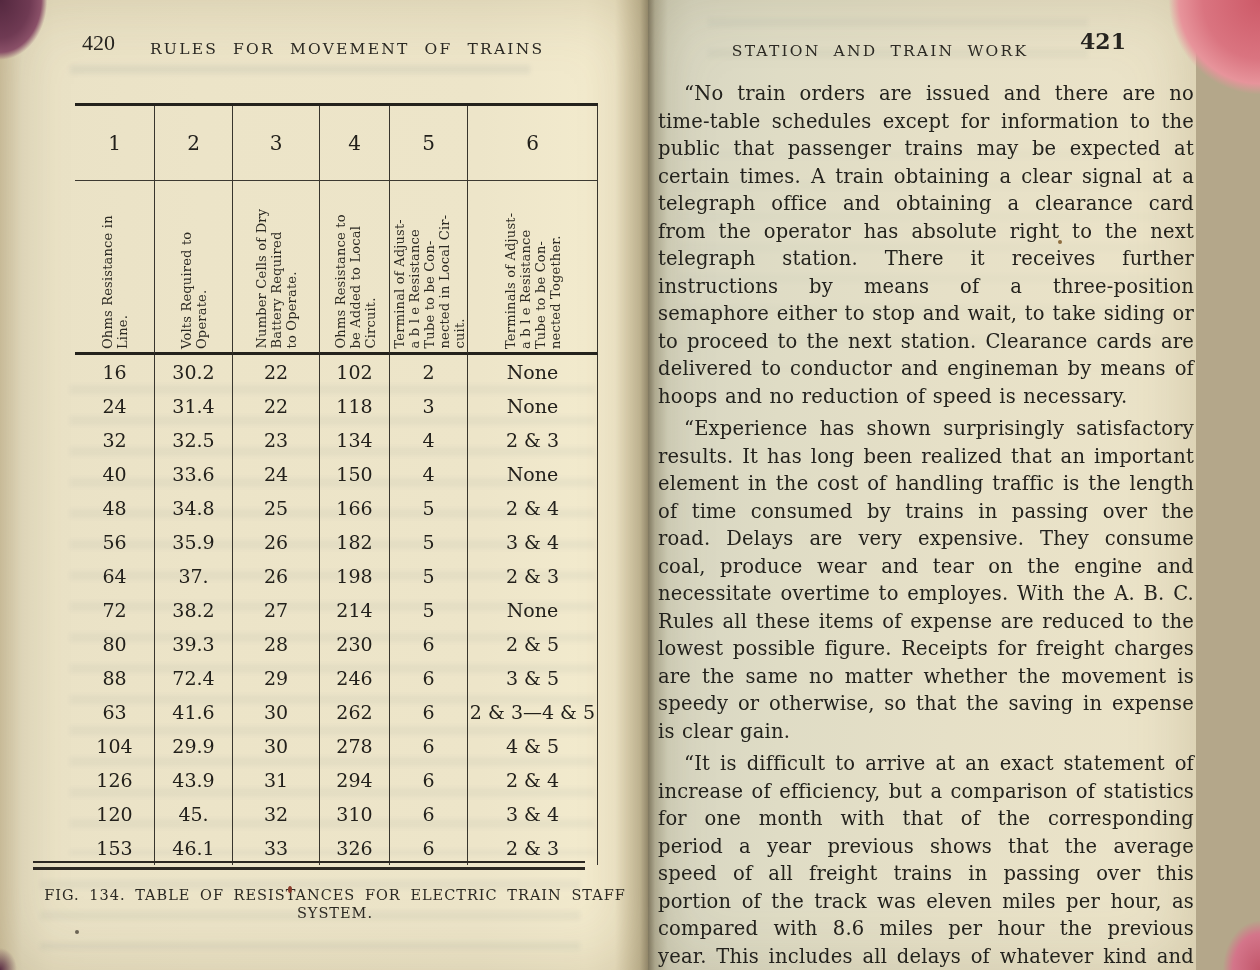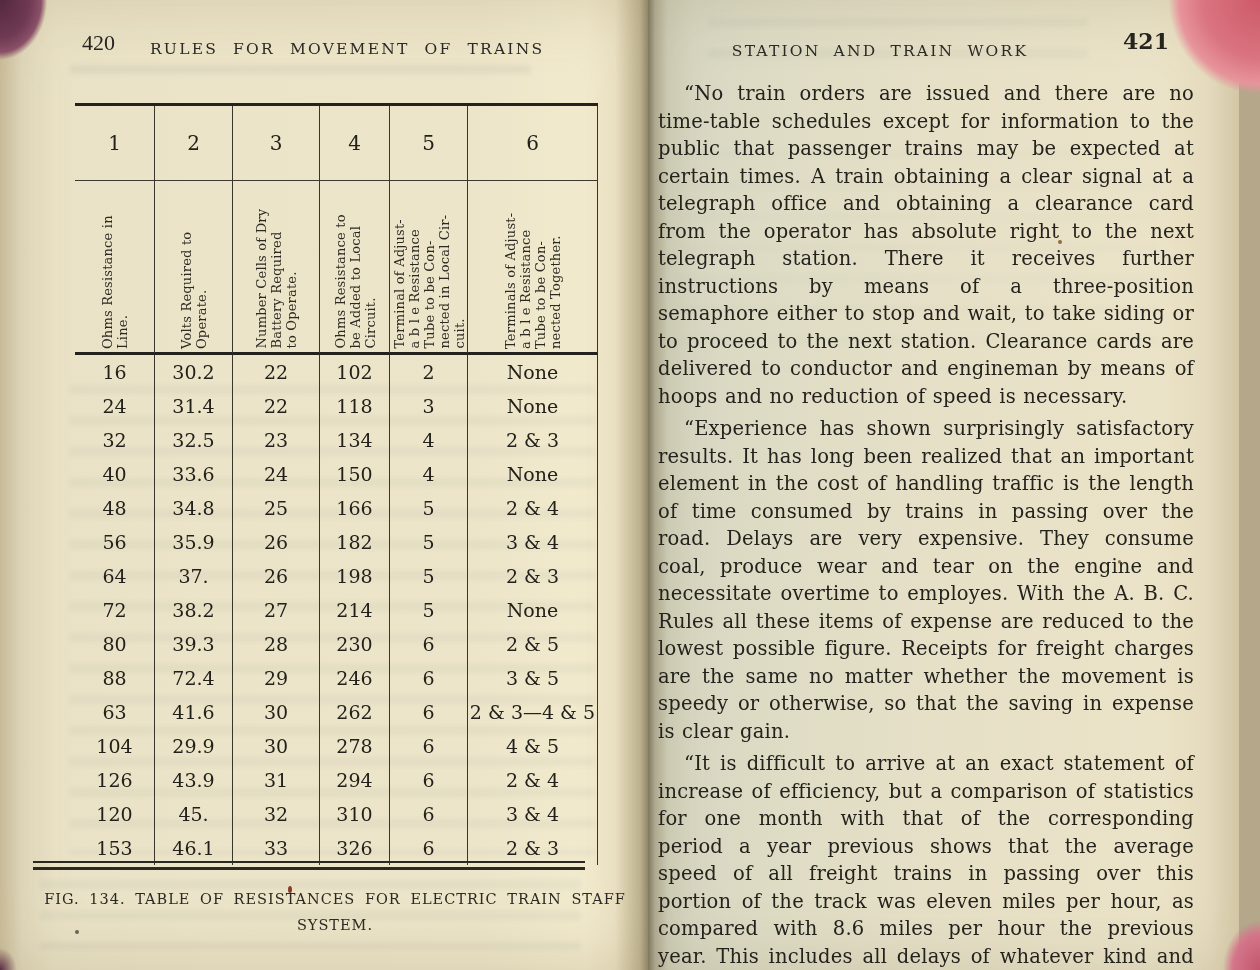--- a/index.html
+++ b/index.html
@@ -17,21 +17,20 @@
       #c4b998 640px,#978d72 648px);
     box-shadow:inset 0 0 70px rgba(120,100,55,.22);
   }
   .right-page{
     left:648px;width:548px;
     background:linear-gradient(90deg,
       #827a64 0px,#b5b098 7px,#d2d0ba 20px,#d9d7c2 45px,
       #dfdcc5 130px,#e6e0c7 300px,#ebe3c8 500px,#e9dfc2 560px,
       #ddd0b0 595px,#d2c4a2 604px,#e2d6b8 612px);
     box-shadow:inset 0 0 70px rgba(110,100,60,.20);
-    padding-left:43px;
   }
   
   .corner{position:absolute;pointer-events:none;}
   .corner-tl{left:0;top:0;width:50px;height:78px;
     background:radial-gradient(75px 95px at 0 0,#54283f 0,#6f3a53 40%,#8a5068 55%,rgba(138,80,104,0) 63%);}
   .corner-tr{right:0;top:0;width:140px;height:150px;
     background:radial-gradient(150px 155px at 100% 0,#cd5a68 0,#da7480 38%,#e7949b 54%,rgba(231,148,155,0) 61%);}
   .corner-br{right:0;bottom:0;width:55px;height:70px;
     background:radial-gradient(60px 80px at 100% 100%,#c2566a 0,#d4758a 45%,rgba(212,117,138,0) 62%);}
   .corner-bl{left:0;bottom:0;width:22px;height:30px;
@@ -59,21 +58,21 @@
   .vr{border-right:1.5px solid #38352d;}
   .num-cell{font-size:20px;border-bottom:1.5px solid #3c3931;}
   .head-cell{border-bottom:3px solid #24221c;position:relative;overflow:visible;}
   .rot{flex:none;width:164px;transform:rotate(-90deg);white-space:pre-line;
     font-size:13px;line-height:15px;text-align:left;color:#2b2922;letter-spacing:.2px;}
   .body-cell{font-size:19px;}
   .dline{position:absolute;background:#2b2822;}
   .dline1{left:33px;top:861px;width:552px;height:1.5px;}
   .dline2{left:33px;top:867px;width:552px;height:2.5px;}
   .fig-caption{position:absolute;left:40px;top:886px;width:590px;text-align:center;
-    white-space:pre-line;font-size:14.5px;line-height:26px;letter-spacing:1px;
+    white-space:pre-line;font-size:14.5px;line-height:18px;letter-spacing:1px;
     word-spacing:4px;color:#2b2923;}
 
   
   .rp-head{position:absolute;left:22px;top:42px;width:420px;text-align:center;
     font-size:15.5px;letter-spacing:2.2px;word-spacing:6px;color:#2b2923;}
   .rp-pagenum{position:absolute;right:70px;top:28px;font-size:22px;font-weight:bold;color:#26241f;}
   .rp-text{position:absolute;left:10px;top:80px;width:536px;}
   .rp-text p{margin:0 0 5px 0;font-size:19.5px;line-height:27.5px;
     text-align:justify;text-indent:26px;color:#23221d;letter-spacing:.2px;word-spacing:1px;}
 </style>

